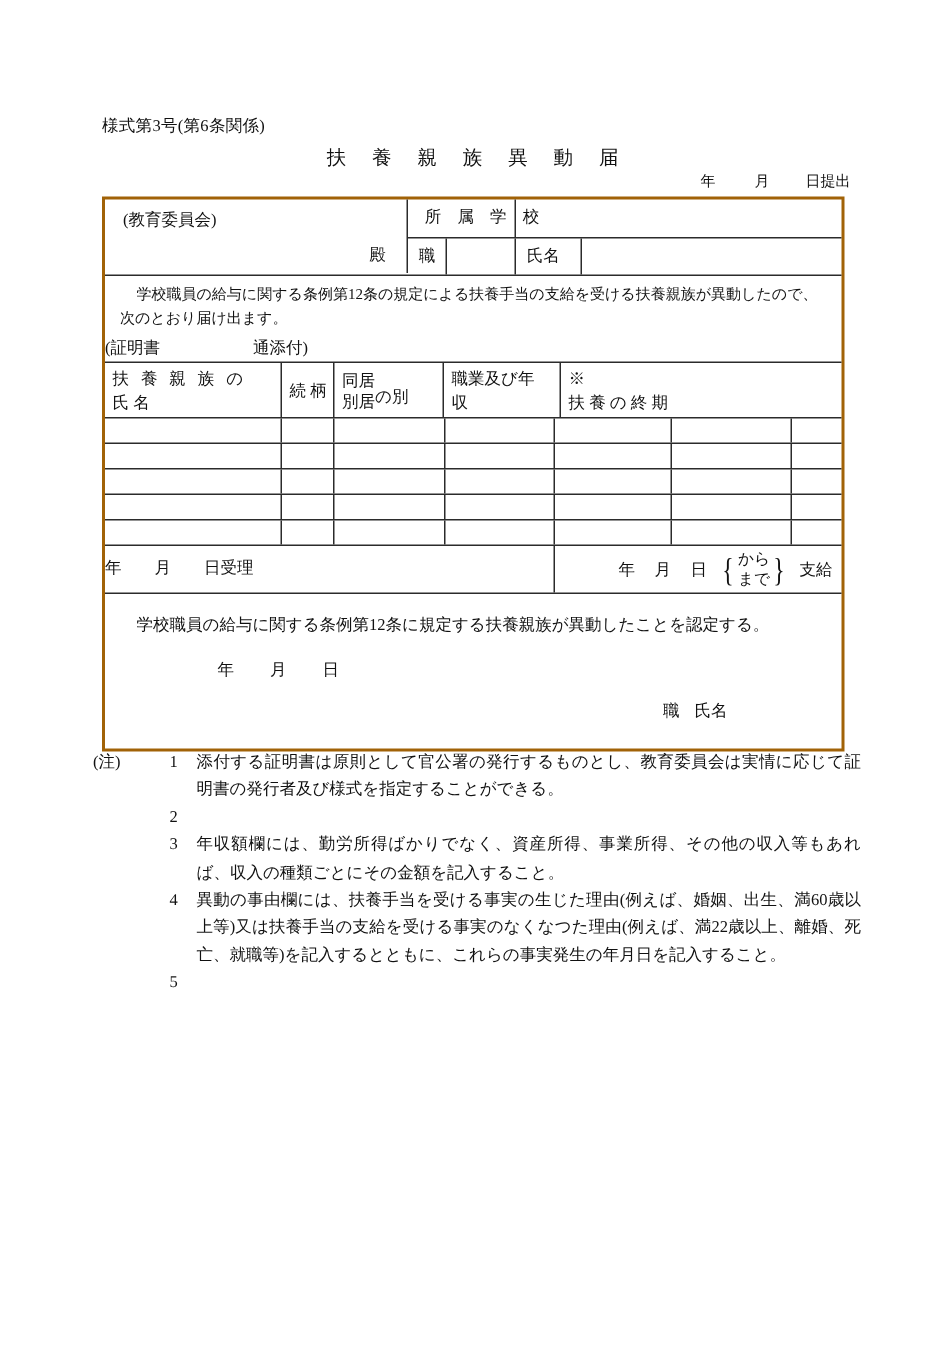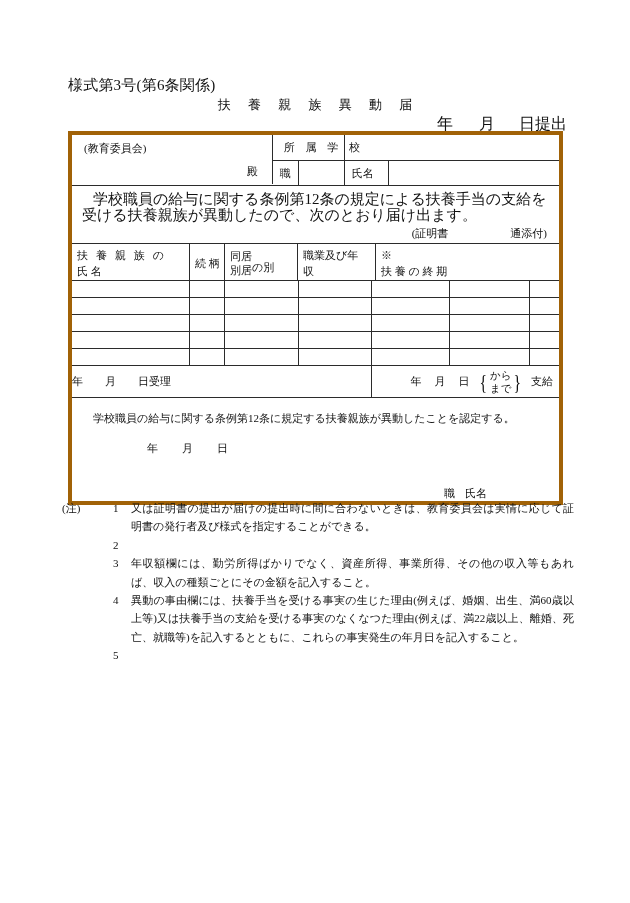--- a/index.html
+++ b/index.html
@@ -21,55 +21,55 @@
     left: 0; top: 0;
     width: 630px;
     height: 903px;
   }
 
   
   .form-code {
     position: absolute;
     left: 68px;
     top: 76px;
-    font-size: 15px;
+    font-size: 11px;
     letter-spacing: 0.2px;
     white-space: nowrap;
   }
 
   .doc-title {
     position: absolute;
     left: 0;
     top: 96px;
     width: 630px;
     text-align: center;
     font-size: 13px;
     letter-spacing: 7px;
     text-indent: 7px;
     white-space: nowrap;
   }
 
   .submit-date {
     position: absolute;
     right: 63px;
     top: 114px;
-    font-size: 16px;
+    font-size: 10px;
     white-space: nowrap;
     font-family: Liberation Mono, monospace;
   }
   .submit-date .sp-wide { display: inline-block; width: 26px; }
   .submit-date .sp-mid  { display: inline-block; width: 24px; }
 
   
   .frame {
     position: absolute;
     left: 68px;
     top: 131px;
     width: 495px;
-    border: 4px solid #a16207;
+    border: 2px solid #a16207;
     box-sizing: border-box;
   }
 
   .row {
     display: flex;
     width: 100%;
     box-sizing: border-box;
   }
   .cell {
     box-sizing: border-box;
@@ -130,34 +130,34 @@
     font-size: 11px;
     line-height: 24px;
     box-sizing: border-box;
   }
   .blank-name { flex: 1; }
 
   
   .statement {
     width: 100%;
     padding: 5px 9px 2px 10px;
-    font-size: 15px;
+    font-size: 10px;
     line-height: 16px;
     box-sizing: border-box;
   }
   .statement p {
     margin: 0;
     text-indent: 11px;
   }
   .cert-line {
     width: 100%;
     font-size: 11px;
     box-sizing: border-box;
     padding: 1px 9px 2px 0;
-    text-align: right;
+    text-align: left;
     white-space: nowrap;
   }
   .cert-line .gap { display: inline-block; width: 62px; }
   .cert-line .tail-pad { display: inline-block; width: 3px; }
 
   
   .c1 { width: 118px; }
   .c2 { width: 35px; }
   .c3 { width: 74px; }
   .c4 { width: 73px; }
@@ -270,21 +270,21 @@
     position: absolute;
     left: 75px;
     top: 43px;
     white-space: nowrap;
   }
   .certbox .cert-date .sp-a { display: inline-block; width: 24px; }
   .certbox .cert-date .sp-b { display: inline-block; width: 24px; }
   .certbox .cert-sign {
     position: absolute;
     left: 372px;
-    top: 88px;
+    top: 70px;
     white-space: nowrap;
   }
   .certbox .cert-sign .gap { display: inline-block; width: 10px; }
 
   
   .notes {
     position: absolute;
     left: 62px;
     top: 499px;
     width: 512px;
@@ -459,21 +459,21 @@
         <div class="cert-sign"><span>職</span><span class="gap"></span><span>氏名</span></div>
       </div>
     </div>
 
   </div>
 
   <div class="notes">
     <div class="note-row">
       <div class="note-marker">(注)</div>
       <div class="note-num">1</div>
-      <div class="note-body">又は証明書の提出が届けの提出時に間に合わないときは、教育委員会は実情に応じて証明書の発行者及び様式を指定することができる。</div>
+      <div class="note-body">添付する証明書は原則として官公署の発行するものとし、教育委員会は実情に応じて証明書の発行者及び様式を指定することができる。</div>
     </div>
     <div class="note-row">
       <div class="note-marker"></div>
       <div class="note-num">2</div>
     </div>
     <div class="note-row">
       <div class="note-marker"></div>
       <div class="note-num">3</div>
       <div class="note-body">年収額欄には、勤労所得ばかりでなく、資産所得、事業所得、その他の収入等もあれば、収入の種類ごとにその金額を記入すること。</div>
     </div>

